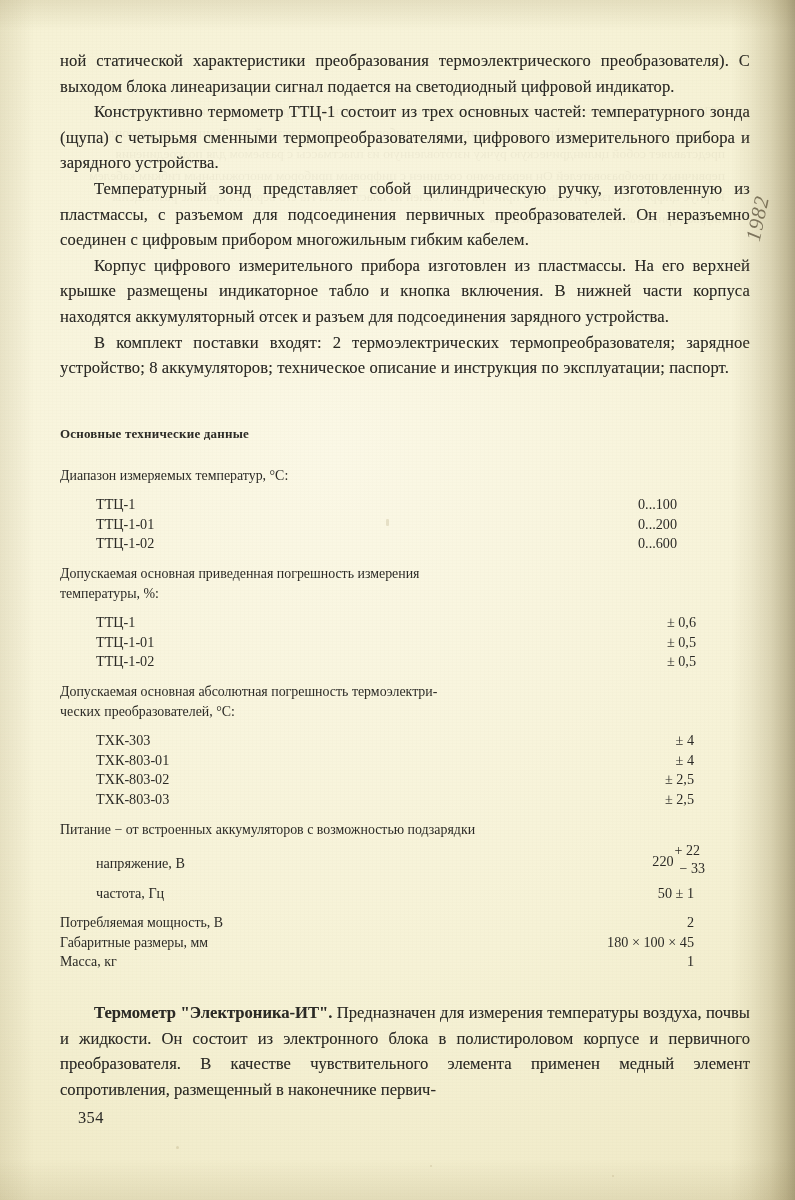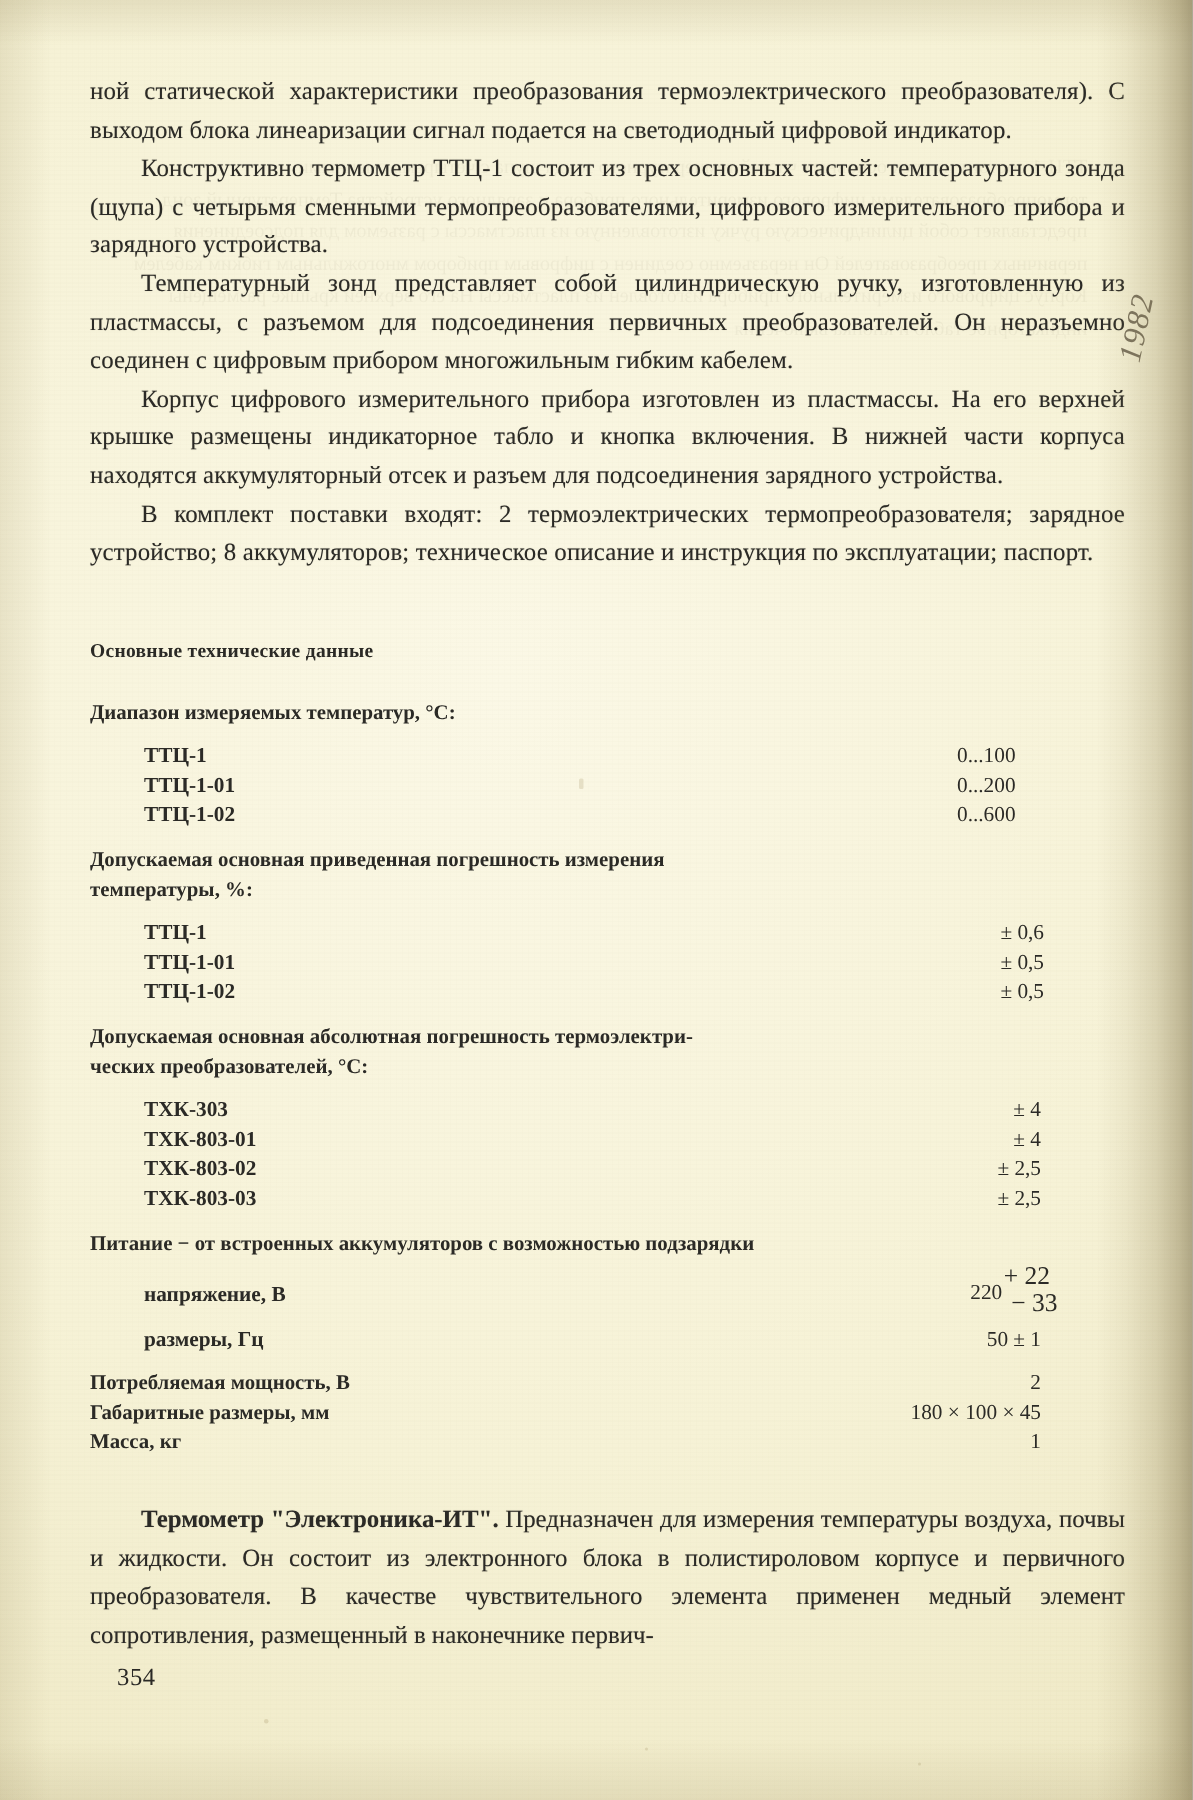--- a/index.html
+++ b/index.html
@@ -119,21 +119,21 @@
     font-weight: bold;
     font-size: 13px;
     letter-spacing: .2px;
     margin-bottom: 22px;
   }
   .spec-line {
     position: relative;
     height: 19.6px;
     white-space: nowrap;
   }
-  .spec-line .lbl { display: inline-block; font-weight: bold; }
+  .spec-line .lbl { display: inline-block; }
   .spec-line.indent .lbl { padding-left: 36px; font-size: 14.2px; text-align: right; }
   .spec-line .val {
     position: absolute;
     top: 0;
     font-size: 14.2px;
   }
   .val.left-col  { left: 578px; }
   .val.right-col { right: 54px; }
   .val.right-col2 { right: 56px; }
   .gap-sm { height: 10px; }
@@ -144,21 +144,21 @@
     position: absolute;
     right: 50px;
     top: -3px;
     font-size: 14.2px;
     white-space: nowrap;
   }
   .volt .base { vertical-align: baseline; }
   .volt .tol {
     display: inline-block;
     vertical-align: middle;
-    font-size: 17px;
+    font-size: 14px;
     line-height: 11.6px;
     text-align: left;
     padding-left: 1px;
     position: relative;
     top: -1px;
   }
   .volt .tol .up { display: block; position: relative; top: -5px; }
   .volt .tol .dn { display: block; position: relative; top: 1px; left: 5px; font-family: Liberation Serif, serif; }
 
   
@@ -305,21 +305,21 @@
       </div>
       <div class="gap-md"></div>
       <div class="spec-line indent">
         <span class="lbl">напряжение, В</span>
         <span class="volt">
           <span class="base">220</span><span class="tol"><span class="up">+ 22</span><span class="dn">− 33</span></span>
         </span>
       </div>
       <div class="gap-sm"></div>
       <div class="spec-line indent">
-        <span class="lbl">размеры, Гц</span>
+        <span class="lbl">частота, Гц</span>
         <span class="val right-col2">50 ± 1</span>
       </div>
       <div class="gap-sm"></div>
 
       <div class="spec-line">
         <span class="lbl">Потребляемая мощность, В</span>
         <span class="val right-col2">2</span>
       </div>
       <div class="spec-line">
         <span class="lbl">Габаритные размеры, мм</span>

